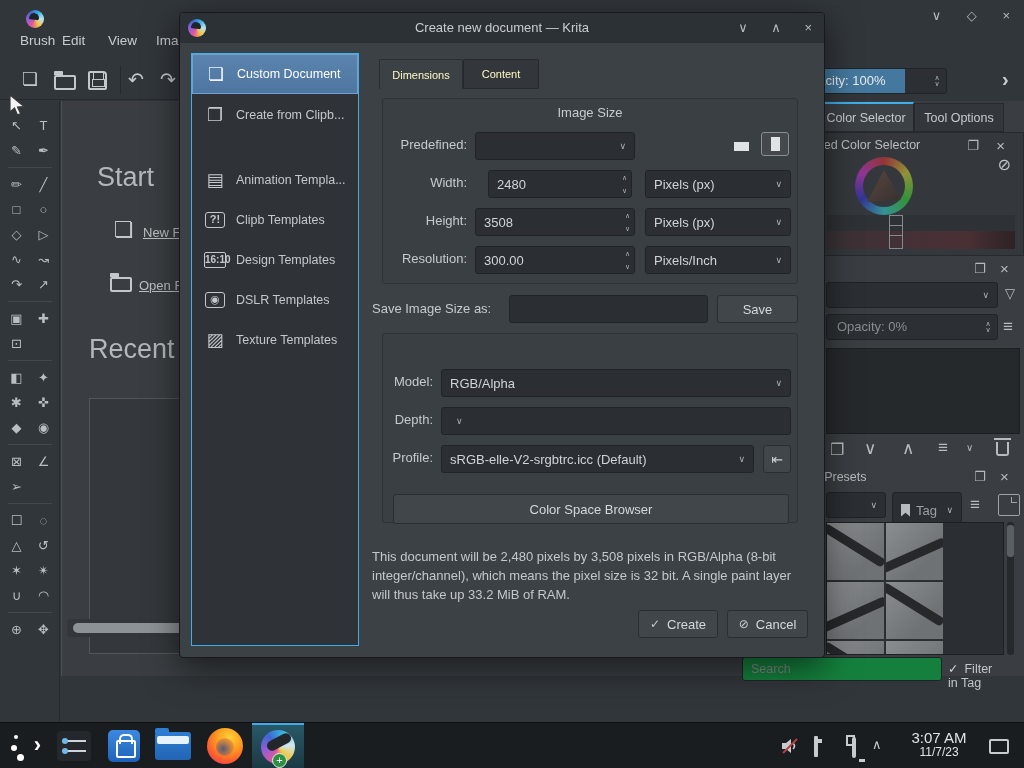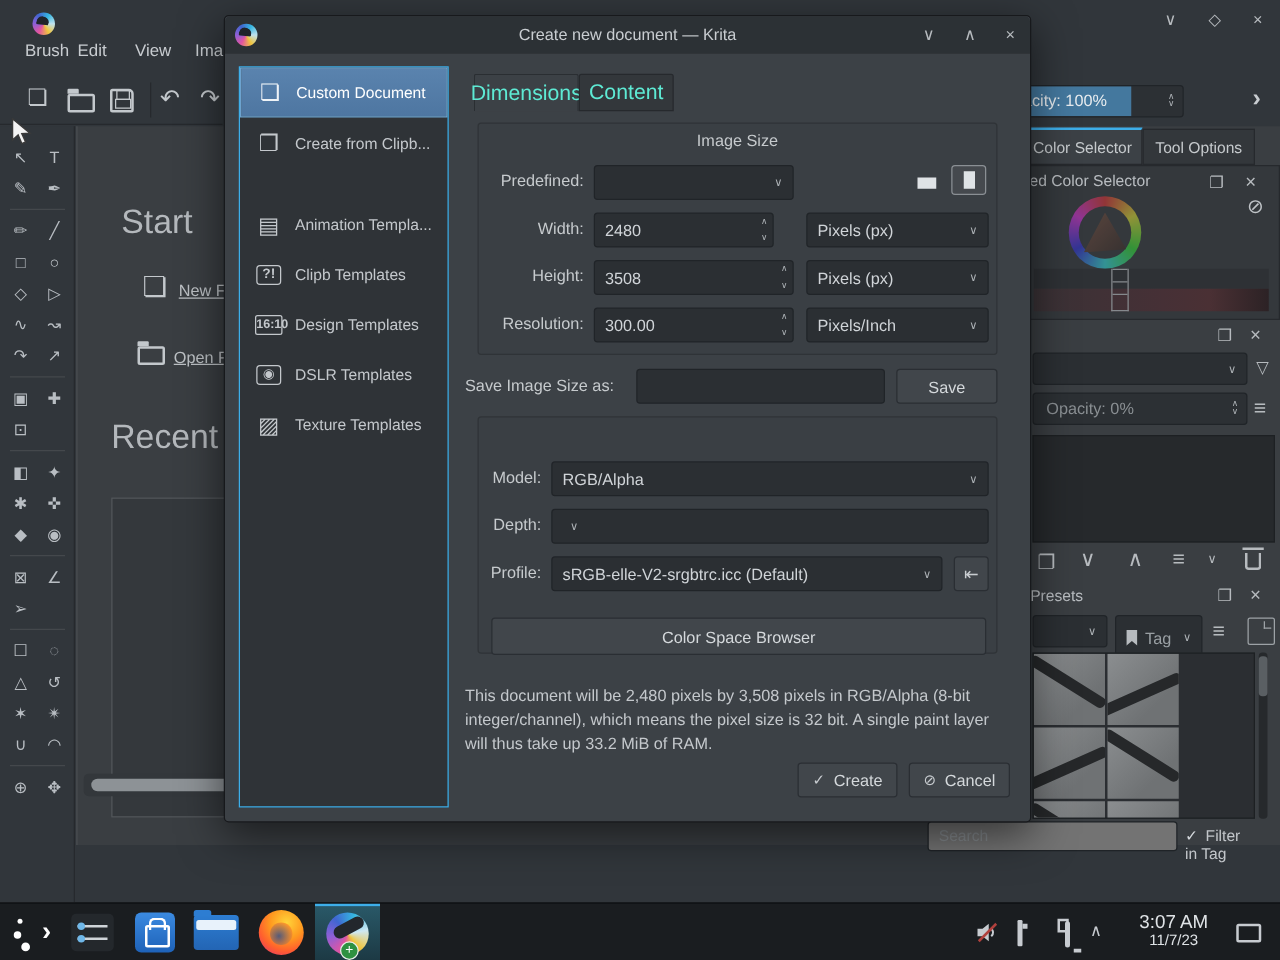--- a/index.html
+++ b/index.html
@@ -80,21 +80,21 @@
   .bookmark { display:inline-block; width:9px; height:13px; background:#b7bbbf;
     clip-path:polygon(0 0,100% 0,100% 100%,50% 72%,0 100%); margin-right:6px; }
   .gridbtn { position:absolute; width:22px; height:22px; border:1px solid #9da2a6; border-radius:2px; }
   .gridbtn::before { content:""; position:absolute; right:2px; top:2px; width:5px; height:5px; border-left:1px solid #9da2a6; border-bottom:1px solid #9da2a6; }
   .thumb { position:absolute; width:57px; height:57px; background:linear-gradient(135deg,#8b8e90,#6f7274 70%); overflow:hidden; }
   .thumb::after { content:""; position:absolute; left:-8px; top:18px; width:70px; height:9px; background:#26282a;
     transform:rotate(32deg); border-radius:4px; }
   .thumb.v2::after { transform:rotate(-24deg); top:28px; }
   .vscroll { position:absolute; width:7px; background:#26292c; border-radius:3px; }
   .vscroll i { display:block; width:7px; height:32px; background:#5a5f63; border-radius:3px; margin-top:3px; }
-  .search-in { position:absolute; background:#737373; border:1px solid #1f2327; border-radius:3px; color:#d0d4d8;
+  .search-in { position:absolute; background:#15803d; border:1px solid #1f2327; border-radius:3px; color:#d0d4d8;
     font-size:12.5px; padding:0 8px; outline:none; font-family:inherit; }
   .search-in::placeholder { color:#83888c; }
   .check-row { position:absolute; font-size:12.5px; color:#c2c6ca; }
   .check-row .chk { color:#d4d8dc; margin-right:6px; }
 
   
   .dialog { position:absolute; left:179px; top:12px; width:646px; height:646px; background:#3c4146;
     border:1px solid #17191c; border-radius:4px; box-shadow:0 10px 34px rgba(0,0,0,.55); z-index:10; }
   .dlg-title { position:absolute; left:0; top:0; right:0; height:30px; background:#2c3135; border-radius:4px 4px 0 0; }
   .dlg-title .t { position:absolute; left:0; right:0; top:7px; text-align:center; font-size:13px; color:#c9cdd1; }
@@ -105,21 +105,21 @@
   .sb-item { position:relative; height:40px; display:flex; align-items:center; padding-left:9px; color:#c4c8cc; font-size:12.5px; }
   .sb-item .sbico { width:28px; text-align:center; font-size:18px; margin-right:7px; color:#c4c8cc; flex:none; }
   .sb-item.sel { background:linear-gradient(#5a83ae,#4e76a1); border:1px solid #6da3cf; color:#fff; }
   .sb-item.sel .sbico { color:#eef3f7; }
   .sb-spacer { height:24px; }
   .sbico.boxed { font-size:10px; border:1.5px solid #c4c8cc; border-radius:2px; width:22px; margin-left:3px; margin-right:10px;
     height:16px; line-height:13px; font-weight:bold; }
   .sbico.bubble { font-size:11px; border:1.5px solid #c4c8cc; border-radius:3px; width:20px; margin-left:4px; margin-right:11px;
     height:16px; line-height:13px; font-weight:bold; }
   .tab { position:absolute; top:46px; height:30px; display:flex; align-items:center; justify-content:center;
-    font-size:17px; color:#5eead4; }
+    font-size:11px; color:#fef9c3; }
   .tab.active { background:#3c4146; border:1px solid #2a2e32; border-bottom:none; border-radius:2px 2px 0 0; }
   .tab.inactive { background:#33373b; border:1px solid #26292d; border-radius:2px 2px 0 0; }
   .group { position:absolute; background:#3a3f44; border:1px solid #2f3337; border-radius:3px; }
   .grp-title { position:absolute; left:0; right:0; top:6px; text-align:center; font-size:13px; color:#c6cacd; }
   .frow { position:absolute; height:28px; }
   .flabel { position:absolute; top:6px; font-size:13px; color:#c6cacd; text-align:right; white-space:nowrap; }
   .spinbox { position:absolute; background:#2b2f33; border:1px solid #202428; border-radius:3px; height:28px;
     font-size:13px; color:#d0d4d8; display:flex; align-items:center; padding:0 16px 0 8px; }
   .spinbox .sarr { position:absolute; right:4px; top:3px; bottom:3px; display:flex; flex-direction:column;
     justify-content:space-between; font-size:7px; color:#aeb3b7; line-height:7px; }
@@ -419,21 +419,21 @@
         </div>
         <span class="orient" style="left:344px; top:3px">
             <span class="shape" style="width:15px;height:9px"></span>
           </span>
         <span class="orient sel" style="left:378px; top:1px">
             <span class="shape" style="width:9px;height:14px"></span>
           </span>
       </div>
       <div class="frow" style="left:0; top:70px; width:100%">
         <span class="flabel" style="left:0; width:84px">Width:</span>
-        <div class="spinbox" style="left:92px; top:1px; width:144px">
+        <div class="spinbox" style="left:105px; top:1px; width:144px">
           <span>2480</span>
           <span class="sarr">
               <span>∧</span>
               <span>∨</span>
             </span>
         </div>
         <div class="combo" style="left:262px; top:1px; width:146px; height:28px">
           <span class="cval">Pixels (px)</span>
             <span class="carrow">∨</span>
         </div>

